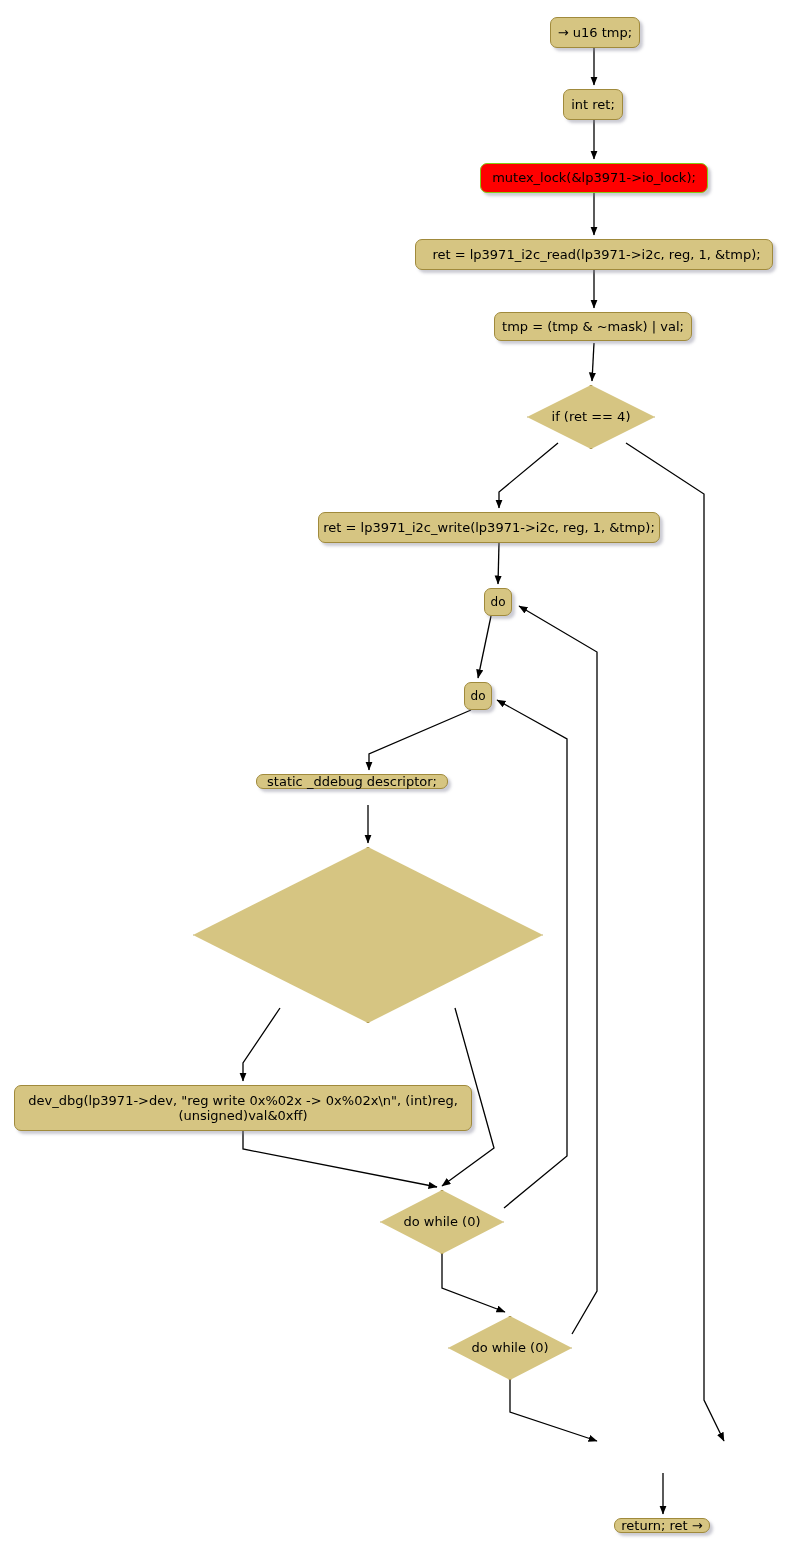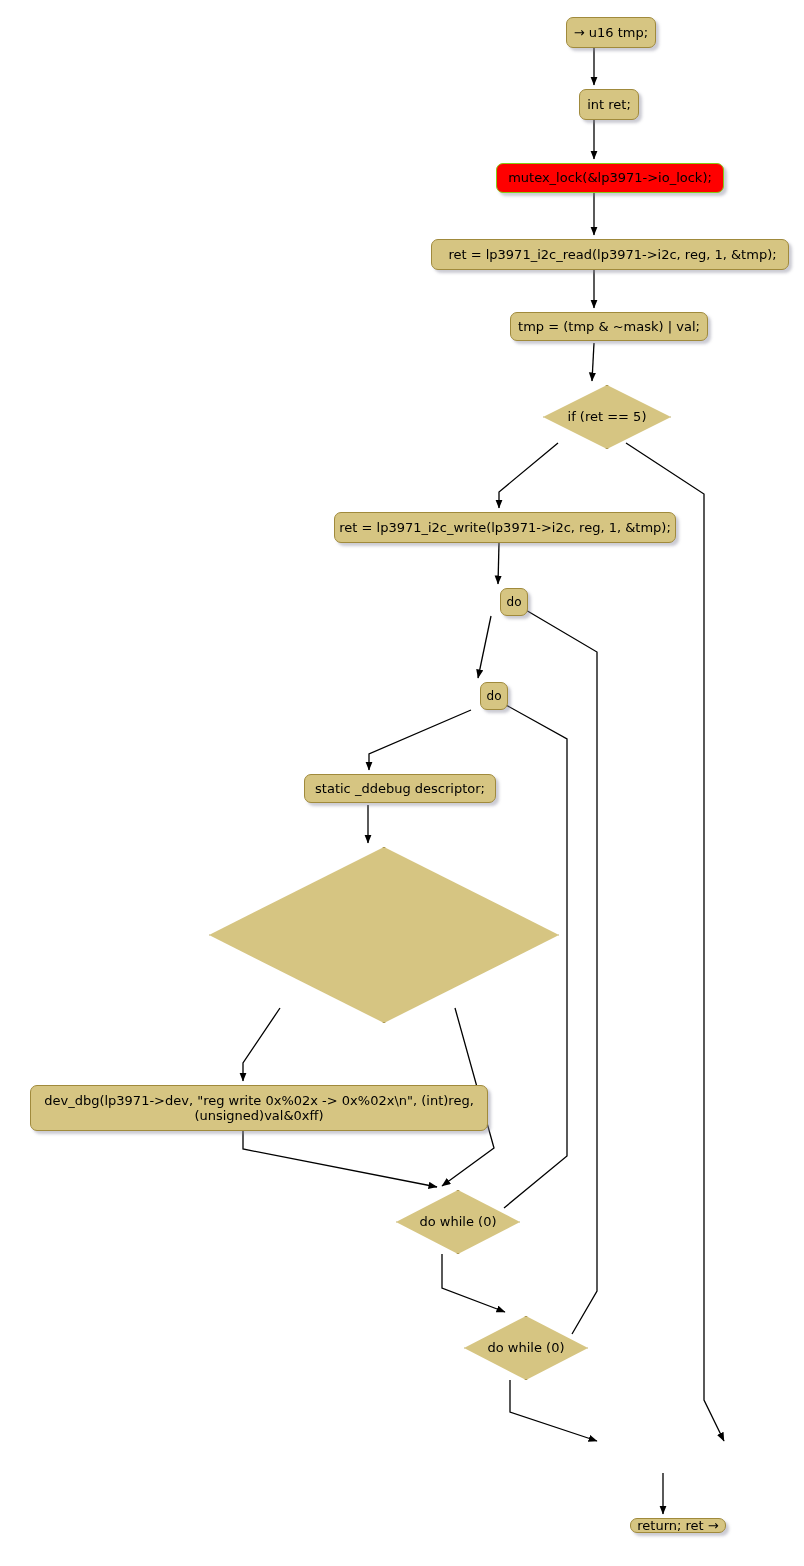--- a/index.html
+++ b/index.html
@@ -30,21 +30,20 @@
   .node {
     position: absolute;
     box-sizing: border-box;
     display: flex;
     align-items: center;
     justify-content: center;
     text-align: center;
     color: #000000;
     line-height: 1.17;
     white-space: pre;
-    margin-left: 16px;
   }
   
   .act {
     background: #d6c582;
     border: 1px solid #a08a3c;
     border-radius: 7px;
     font-size: 13px;
     box-shadow: 3px 3px 3px rgba(130,130,150,0.42);
     padding: 0 7px;
   }
@@ -156,36 +155,36 @@
     <span>ret = lp3971_i2c_read(lp3971-&gt;i2c, reg, 1, &amp;tmp);</span>
   </div>
 
   <div class="node act" style="left:494px;top:312px;width:198px;height:29px;">
     <span>tmp = (tmp &amp; ~mask) | val;</span>
   </div>
 
   <div class="node diamond" style="left:527px;top:385px;width:128px;height:64px;">
     <div class="dshadow"></div>
     <div class="dshape"></div>
-    <span class="dlabel">if (ret == 5)</span>
+    <span class="dlabel">if (ret == 4)</span>
   </div>
 
   <div class="node act" style="left:318px;top:512px;width:342px;height:31px;">
     <span>ret = lp3971_i2c_write(lp3971-&gt;i2c, reg, 1, &amp;tmp);</span>
   </div>
 
   <div class="node act" style="left:484px;top:588px;width:28px;height:28px;font-size:12px;">
     <span>do</span>
   </div>
 
   <div class="node act" style="left:464px;top:682px;width:28px;height:28px;font-size:12px;">
     <span>do</span>
   </div>
 
-  <div class="node act" style="left:288px;top:774px;width:192px;height:29px;border-radius:7px;">
+  <div class="node act" style="left:256px;top:774px;width:192px;height:15px;border-radius:7px;">
     <span>static _ddebug descriptor;</span>
   </div>
 
   <div class="node diamond" style="left:193px;top:847px;width:350px;height:176px;">
     <div class="dshadow"></div>
     <div class="dshape"></div>
   </div>
 
   <div class="node act" style="left:14px;top:1085px;width:458px;height:46px;">
     <span>dev_dbg(lp3971-&gt;dev, "reg write 0x%02x -&gt; 0x%02x\n", (int)reg,

